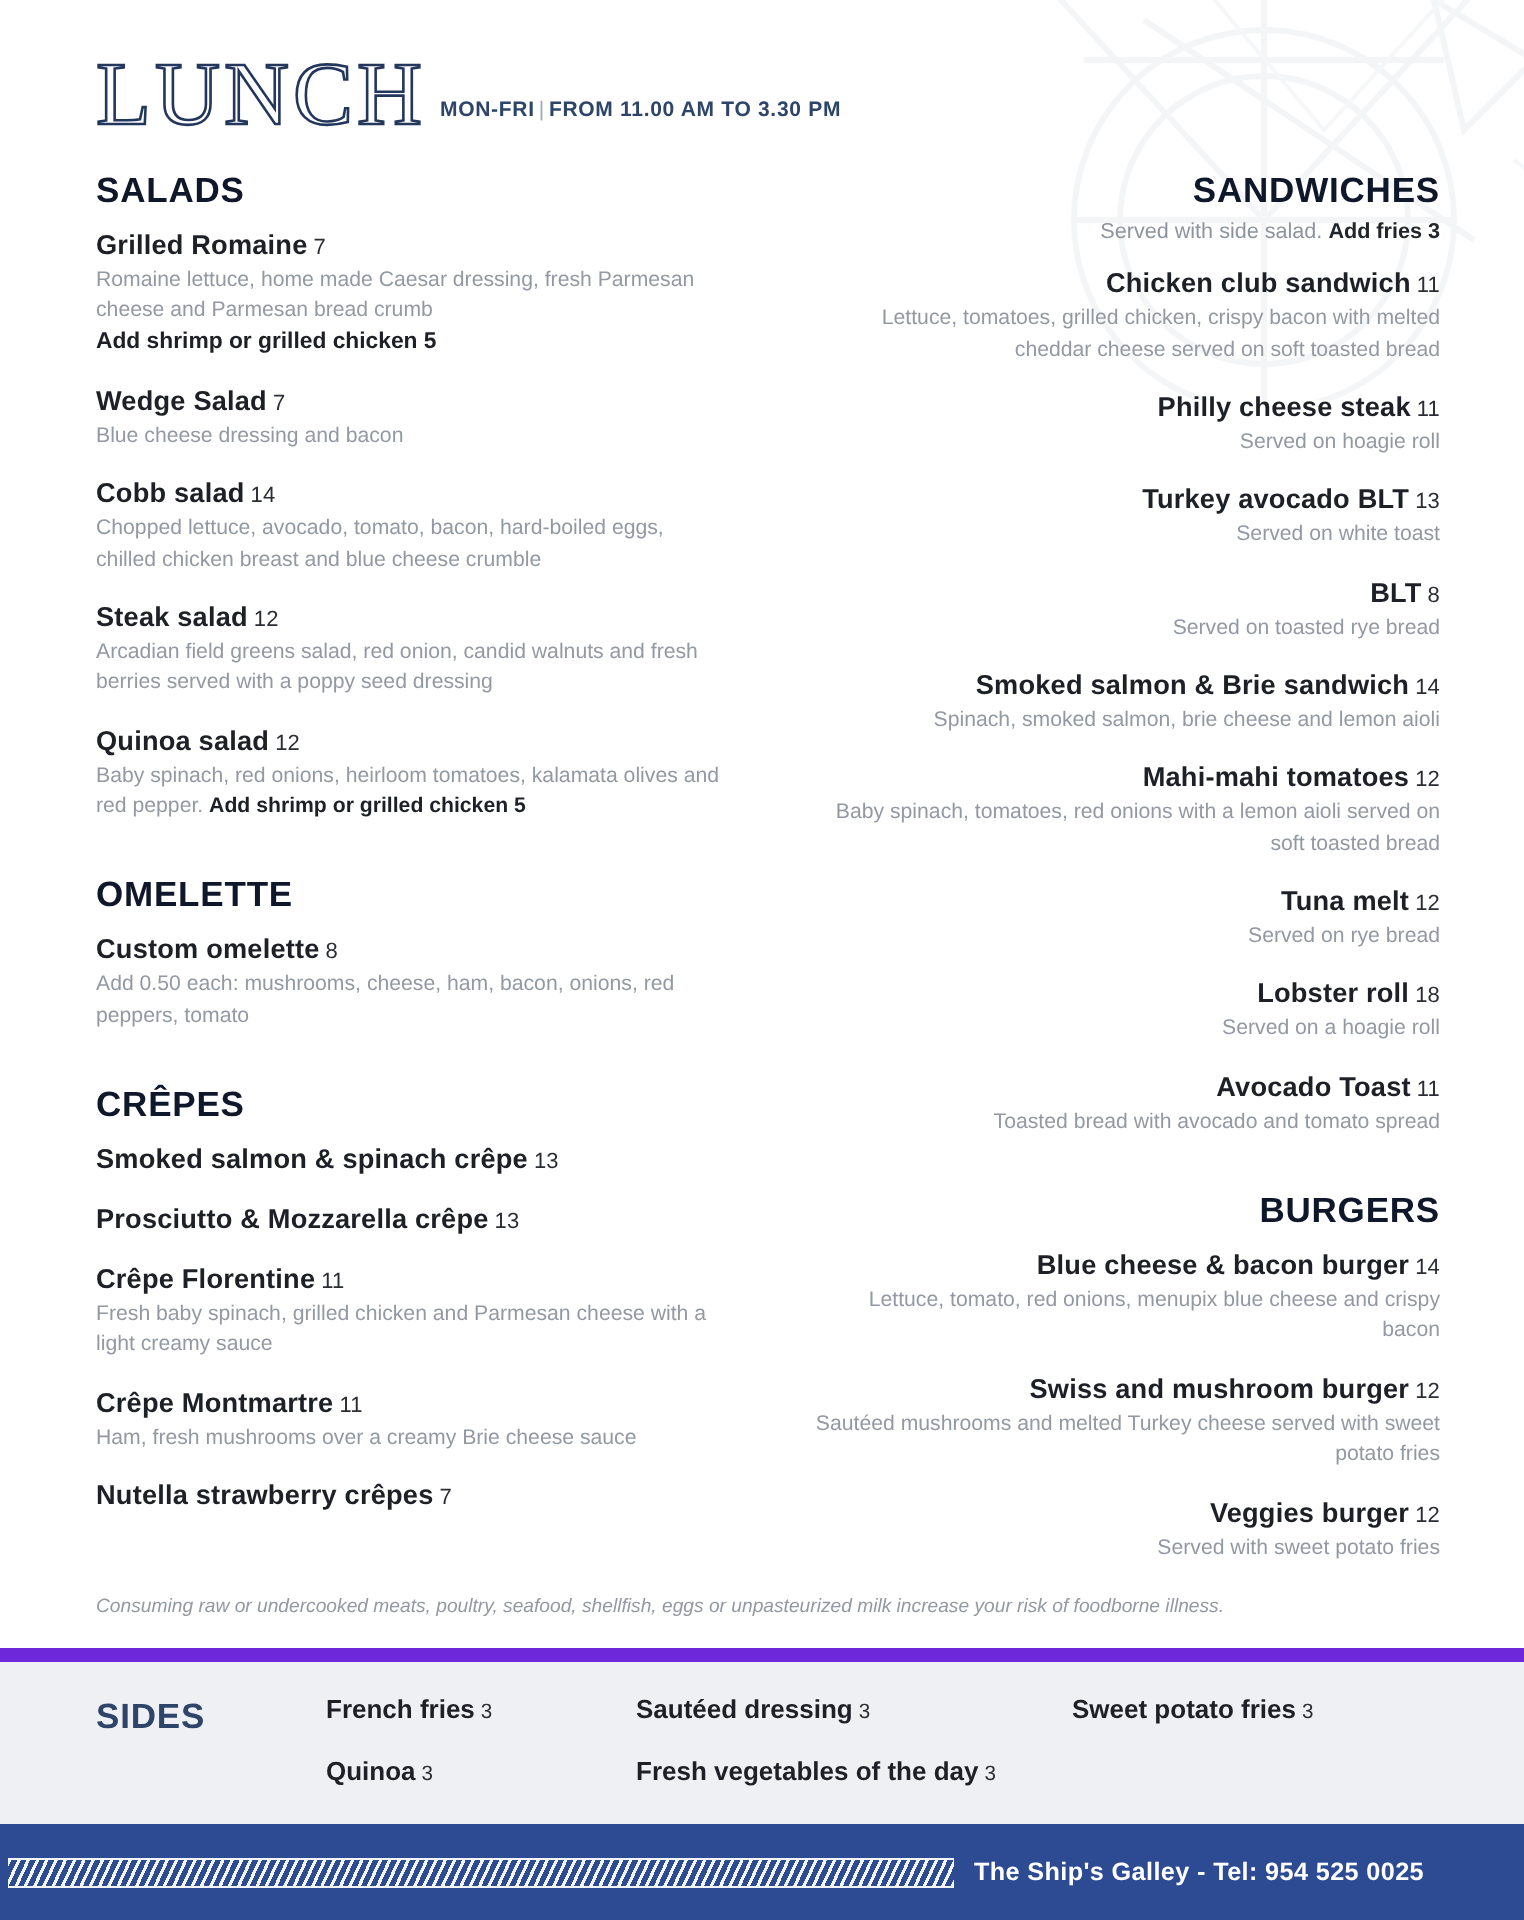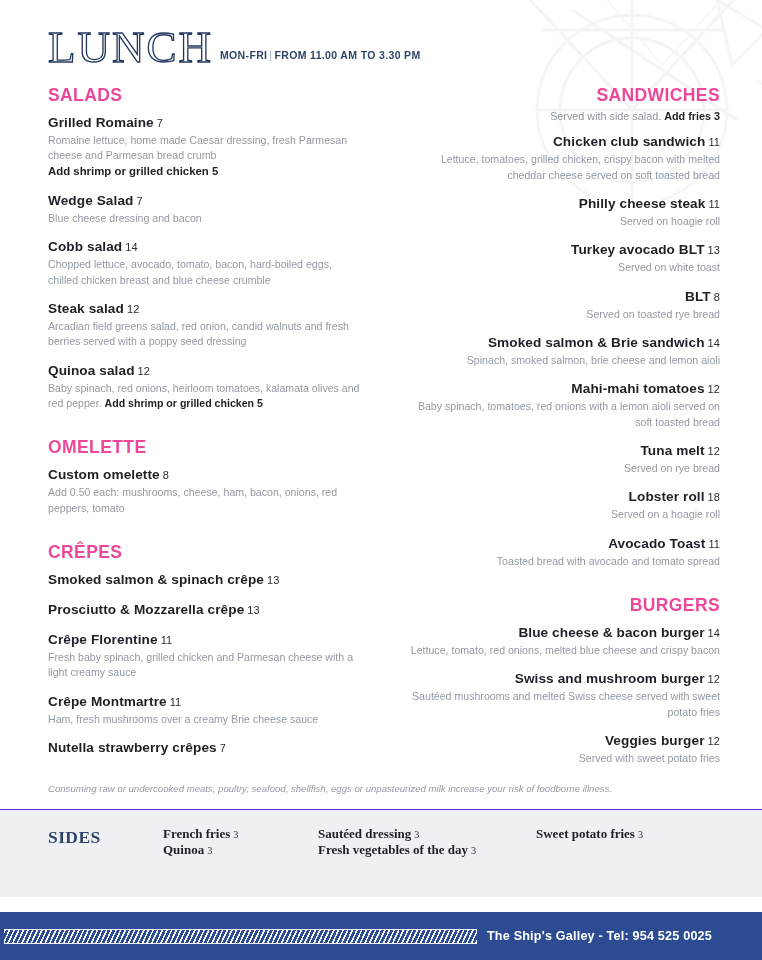--- a/index.html
+++ b/index.html
@@ -94,21 +94,21 @@
   }
   .col { width: 334px; }
   .col-right { width: 330px; text-align: right; }
 
   .section + .section { margin-top: 26px; }
 
   .section-title {
     font-size: 17.5px;
     font-weight: bold;
     letter-spacing: 0.4px;
-    color: #ec4899;
+    color: #0f172a;
     margin-bottom: 9px;
   }
 
   .section-note {
     font-size: 10.8px;
     color: #8d949e;
     margin-top: -6px;
     margin-bottom: 11px;
     line-height: 1.35;
   }
@@ -158,41 +158,40 @@
     color: #9399a3;
     line-height: 1.3;
   }
 
   
   .sides-band {
     position: relative;
     z-index: 2;
     margin-top: 14px;
     background: #eef0f3;
-    border-top: 1px solid #6d28d9;
+    border-top: 7px solid #6d28d9;
     padding: 16px 40px 14px 48px;
     display: flex;
     align-items: flex-start;
     height: 88px;
-    font-family: Liberation Serif, serif;
   }
   .sides-title {
     font-size: 17.5px;
     font-weight: bold;
     letter-spacing: 0.4px;
     color: #2e4569;
     width: 115px;
     flex: 0 0 115px;
     padding-top: 1px;
   }
   .sides-grid {
     flex: 1;
     display: grid;
     grid-template-columns: 155px 218px 1fr;
-    row-gap: 0;
+    row-gap: 16px;
   }
   .side-item {
     font-size: 13px;
     font-weight: bold;
     color: #1d2026;
     white-space: nowrap;
   }
   .side-item .p {
     font-size: 10.3px;
     font-weight: normal;
@@ -386,26 +385,26 @@
           <div class="item-name"><span>Avocado Toast</span><span class="item-price">11</span></div>
           <div class="item-desc">Toasted bread with avocado and tomato spread</div>
         </div>
       </div>
 
       <div class="section">
         <div class="section-title">BURGERS</div>
 
         <div class="item">
           <div class="item-name"><span>Blue cheese &amp; bacon burger</span><span class="item-price">14</span></div>
-          <div class="item-desc">Lettuce, tomato, red onions, melted blue cheese and crispy bacon</div>
+          <div class="item-desc">Lettuce, tomato, red onions, menupix blue cheese and crispy bacon</div>
         </div>
 
         <div class="item">
           <div class="item-name"><span>Swiss and mushroom burger</span><span class="item-price">12</span></div>
-          <div class="item-desc">Sautéed mushrooms and melted Swiss cheese served with sweet potato fries</div>
+          <div class="item-desc">Sautéed mushrooms and melted Turkey cheese served with sweet potato fries</div>
         </div>
 
         <div class="item">
           <div class="item-name"><span>Veggies burger</span><span class="item-price">12</span></div>
           <div class="item-desc">Served with sweet potato fries</div>
         </div>
       </div>
 
     </div>
   </div>

